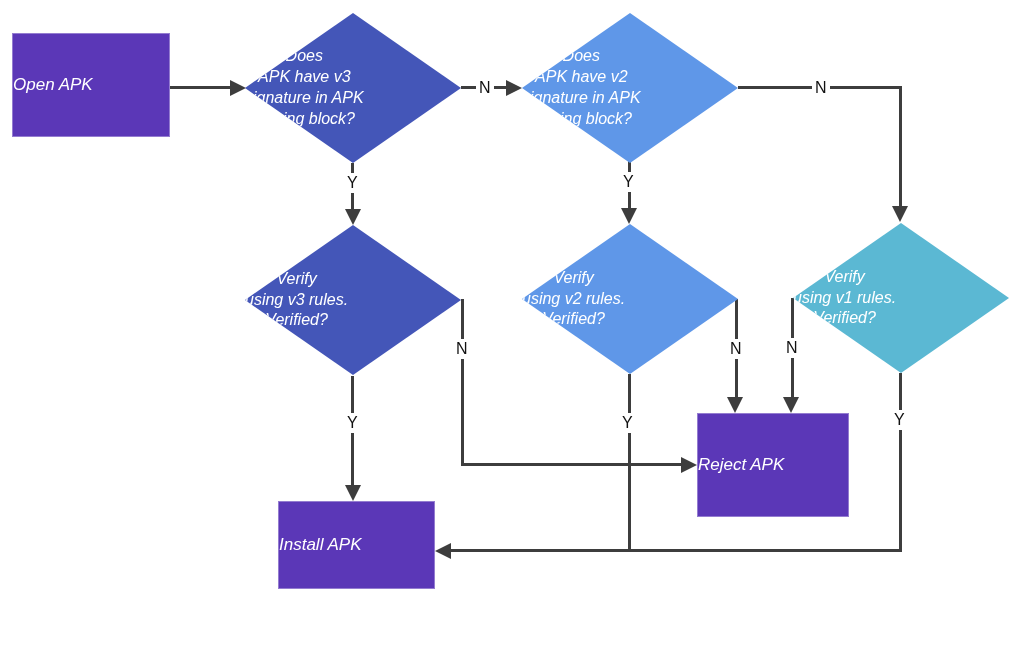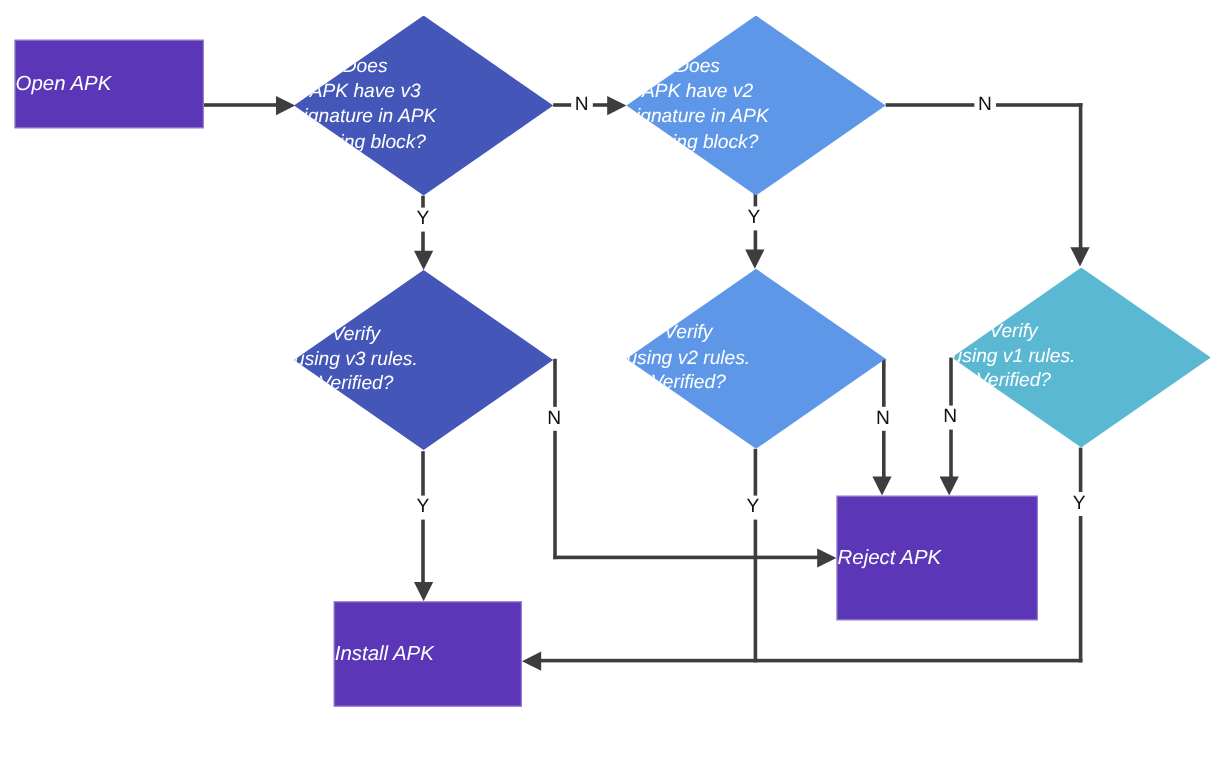--- a/index.html
+++ b/index.html
@@ -80,21 +80,21 @@
   <div class="ln" style="left:735px;top:299px;width:3px;height:99px"></div>
   <div class="ah down" style="left:727px;top:397px"></div>
 
   <div class="ln" style="left:791px;top:298px;width:3px;height:100px"></div>
   <div class="ah down" style="left:783px;top:397px"></div>
 
   <div class="ln" style="left:899px;top:373px;width:3px;height:179px"></div>
   <div class="ln" style="left:450px;top:549px;width:452px;height:3px"></div>
   <div class="ah left" style="left:435px;top:543px"></div>
 
-  <div class="node rect" style="left:12px;top:33px;width:158px;height:74px">
+  <div class="node rect" style="left:12px;top:33px;width:158px;height:104px">
     <span class="nlabel">Open APK</span>
   </div>
 
   <div class="node diamond fill-v3" style="left:245px;top:13px">
     <span class="nlabel">Does
 APK have v3
 signature in APK
 signing block?</span>
   </div>
 
@@ -116,21 +116,21 @@
 using v2 rules.
 Verified?</span>
   </div>
 
   <div class="node diamond fill-v1" style="left:793px;top:223px">
     <span class="nlabel">Verify
 using v1 rules.
 Verified?</span>
   </div>
 
-  <div class="node rect" style="left:697px;top:413px;width:168px;height:104px">
+  <div class="node rect" style="left:697px;top:413px;width:152px;height:104px">
     <span class="nlabel">Reject APK</span>
   </div>
 
   <div class="node rect" style="left:278px;top:501px;width:157px;height:88px">
     <span class="nlabel">Install APK</span>
   </div>
 
   <div class="edge-label" style="left:476px;top:78px">N</div>
   <div class="edge-label" style="left:344px;top:173px">Y</div>
   <div class="edge-label" style="left:620px;top:172px">Y</div>

